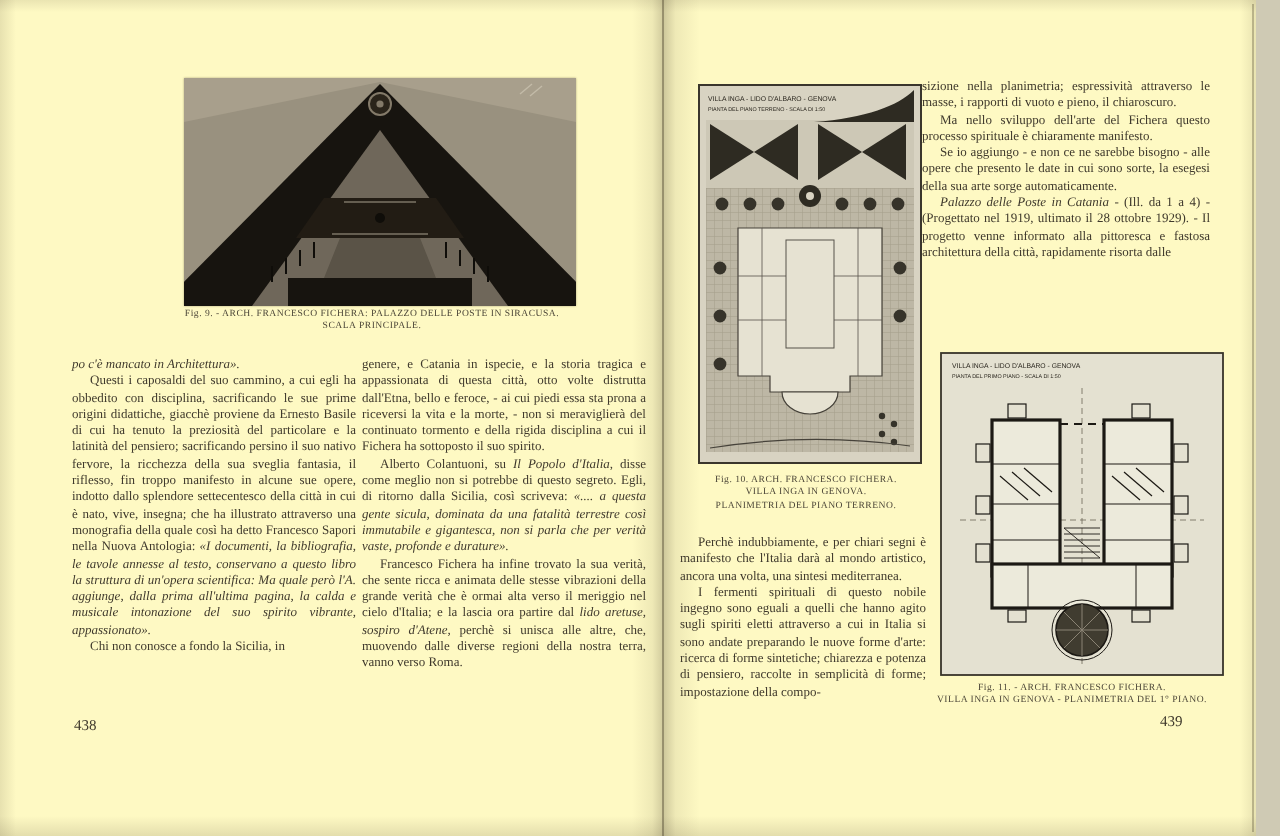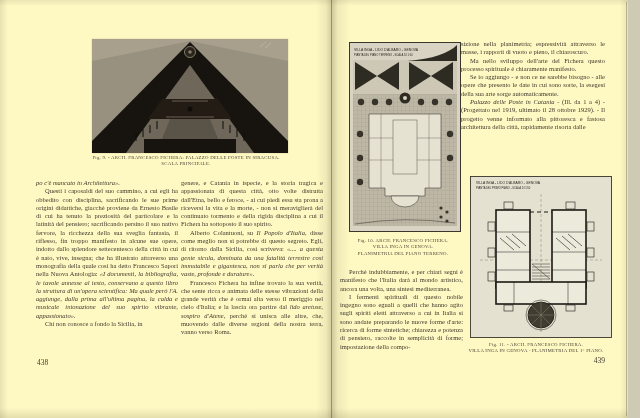--- a/index.html
+++ b/index.html
@@ -16,21 +16,21 @@
   .photo-cap{left:50px;top:155px;width:272px;}
   .lcol1{left:36px;top:179px;width:142px;}
   .lcol2{left:181px;top:179px;width:142px;}
   .pnum-left{left:37px;top:358px;}
   .fig10{left:349px;top:42px;width:112px;height:190px;}
   .fig10-cap{left:336px;top:238px;width:134px;}
   .rcolA{left:340px;top:268px;width:123px;}
   .rcolB{left:461px;top:40px;width:144px;}
   .fig11{left:470px;top:176px;width:142px;height:162px;}
   .fig11-cap{left:455px;top:342px;width:162px;}
-  .pnum-right{left:580px;top:356px;width:25px;text-align:right;}
+  .pnum-right{left:580px;top:356px;width:25px;}
   .gutter{left:316px;top:0;width:34px;height:418px;pointer-events:none;
     background:linear-gradient(90deg,rgba(101,92,66,0) 0%,rgba(101,92,66,.10) 30%,rgba(70,62,42,.26) 47%,rgba(101,92,66,.10) 64%,rgba(101,92,66,0) 100%);}
   .gutterline{left:331px;top:0;width:1px;height:418px;background:rgba(82,73,50,.45);pointer-events:none;}
   .rightedge{left:620px;top:0;width:20px;height:418px;pointer-events:none;
     background:linear-gradient(90deg,rgba(101,92,66,0) 0%,rgba(101,92,66,.16) 45%,rgba(120,108,78,.22) 70%,rgba(101,92,66,.12) 100%);}
   .rightline{left:626px;top:2px;width:1px;height:414px;background:rgba(92,82,56,.35);pointer-events:none;}
   .topshade{left:0;top:0;width:640px;height:6px;background:linear-gradient(180deg,rgba(90,80,55,.12),rgba(90,80,55,0));pointer-events:none;}
   .botshade{left:0;top:408px;width:640px;height:10px;background:linear-gradient(0deg,rgba(90,80,55,.16),rgba(90,80,55,0));pointer-events:none;}
   .leftshade{left:0;top:0;width:8px;height:418px;background:linear-gradient(90deg,rgba(90,80,55,.14),rgba(90,80,55,0));pointer-events:none;}
   svg{display:block;}

